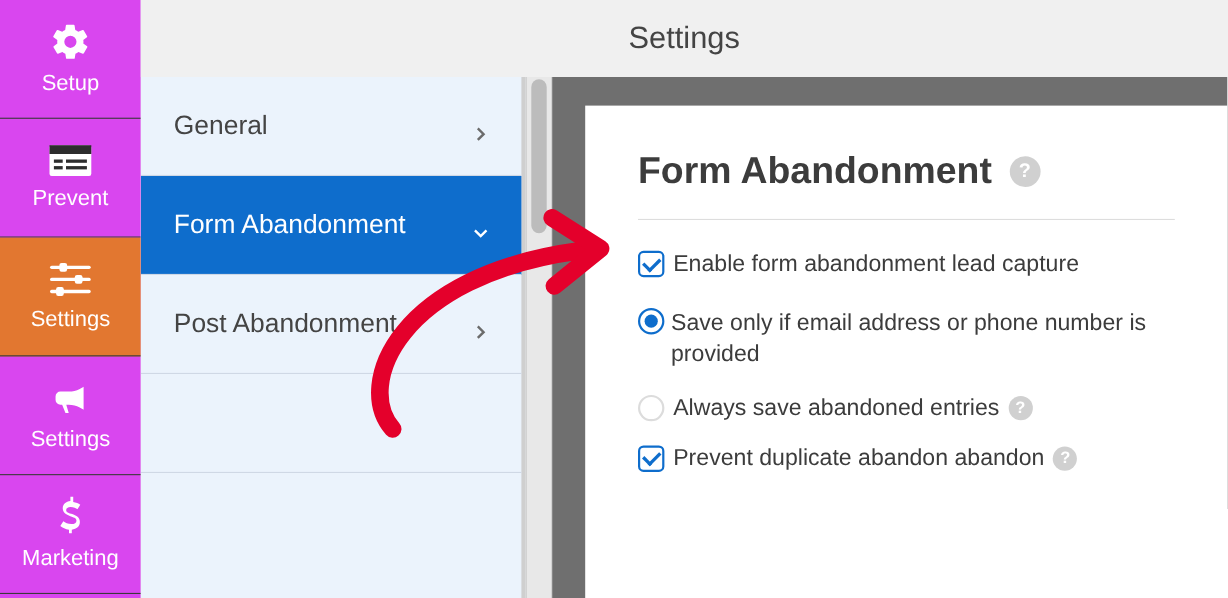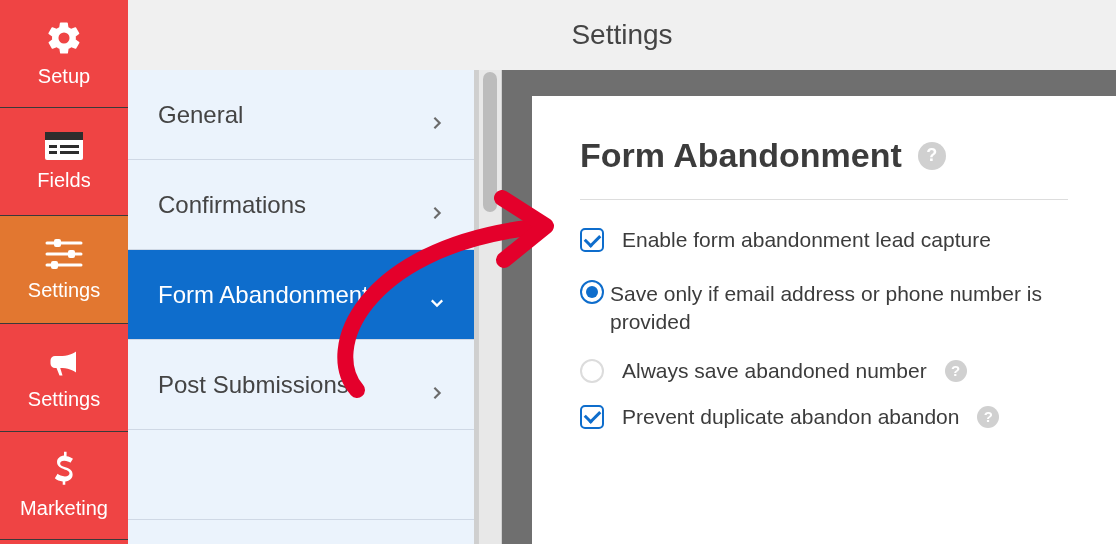--- a/index.html
+++ b/index.html
@@ -2,21 +2,21 @@
 <html><head>
 <meta charset="utf-8">
 <style>
   * { box-sizing: border-box; margin: 0; padding: 0; }
   html, body { width: 1116px; height: 544px; overflow: hidden; font-family: -apple-system, "Helvetica Neue", Arial, sans-serif; }
   body { display: flex; background: #f0f0f0; }
 
   
   .nav {
     width: 128px;
-    background: #ef4444;
+    background: #d946ef;
     display: flex;
     flex-direction: column;
   }
   .nav-item {
     display: flex;
     flex-direction: column;
     align-items: center;
     justify-content: center;
     height: 108px;
     color: #fff;
@@ -127,21 +127,21 @@
     color: #fff;
     display: inline-flex;
     align-items: center;
     justify-content: center;
     font-weight: 700;
     font-size: 18px;
   }
   .help-sm { width: 22px; height: 22px; font-size: 15px; }
 
   .opts { padding-top: 28px; display: flex; flex-direction: column; gap: 22px; }
-  .row { display: flex; align-items: center; gap: 18px; font-size: 21px; color: #3c3c3c; }
+  .row { display: flex; align-items: center; gap: 8px; font-size: 21px; color: #3c3c3c; }
   .row.col { align-items: flex-start; flex-direction: row; gap: 6px; }
 
   .cb, .rb {
     width: 24px; height: 24px;
     border: 2px solid #b3b3b3;
     border-radius: 5px;
     display: inline-flex;
     align-items: center;
     justify-content: center;
     flex-shrink: 0;
@@ -189,21 +189,21 @@
     <span class="nav-icon">
       <svg width="40" height="30" viewBox="0 0 40 30">
           <rect x="1" y="1" width="38" height="28" rx="2" fill="#fff"></rect>
           <rect x="1" y="1" width="38" height="8" fill="#2d2d2d"></rect>
           <rect x="5" y="14" width="8" height="3" fill="#2d2d2d"></rect>
           <rect x="5" y="20" width="8" height="3" fill="#2d2d2d"></rect>
           <rect x="16" y="14" width="19" height="3" fill="#2d2d2d"></rect>
           <rect x="16" y="20" width="19" height="3" fill="#2d2d2d"></rect>
         </svg>
     </span>
-    <span>Fields</span>
+    <span>Prevent</span>
   </div>
   <div class="nav-item active">
     <span class="nav-icon">
       <svg width="40" height="34" viewBox="0 0 40 34">
           <g stroke="#fff" stroke-width="3" stroke-linecap="round">
             <line x1="3" y1="6" x2="37" y2="6"></line>
             <line x1="3" y1="17" x2="37" y2="17"></line>
             <line x1="3" y1="28" x2="37" y2="28"></line>
           </g>
           <rect x="10" y="2" width="7" height="8" rx="2" fill="#fff"></rect>
@@ -238,34 +238,28 @@
 
   <div class="body">
 
     <div class="submenu">
       <div class="sub-item">
         <span>General</span>
         <span class="chev"><svg width="14" height="14" viewBox="0 0 10 16">
               <path d="M2 2l6 6-6 6"></path>
             </svg></span>
       </div>
-      <div class="sub-item">
-        <span>Confirmations</span>
-        <span class="chev"><svg width="14" height="14" viewBox="0 0 10 16">
-              <path d="M2 2l6 6-6 6"></path>
-            </svg></span>
-      </div>
       <div class="sub-item active">
         <span>Form Abandonment</span>
         <span class="chev"><svg width="14" height="14" viewBox="0 0 16 10">
               <path d="M2 2l6 6 6-6"></path>
             </svg></span>
       </div>
       <div class="sub-item">
-        <span>Post Submissions</span>
+        <span>Post Abandonment</span>
         <span class="chev"><svg width="14" height="14" viewBox="0 0 10 16">
               <path d="M2 2l6 6-6 6"></path>
             </svg></span>
       </div>
       <div class="sub-item">
         
       </div>
     </div>
 
     <div class="scroll-strip">
@@ -292,21 +286,21 @@
             <span>Enable form abandonment lead capture</span>
           </label>
 
           <label class="row col" style="margin-top:6px;">
             <span class="rb checked"></span>
             <span style="max-width:440px; line-height:1.35;">Save only if email address or phone number is provided</span>
           </label>
 
           <label class="row">
             <span class="rb unchecked"></span>
-            <span>Always save abandoned number</span>
+            <span>Always save abandoned entries</span>
             <span class="help-sm">?</span>
           </label>
 
           <label class="row">
             <span class="cb checked"></span>
             <span>Prevent duplicate abandon abandon</span>
             <span class="help-sm">?</span>
           </label>
 
         </div>

